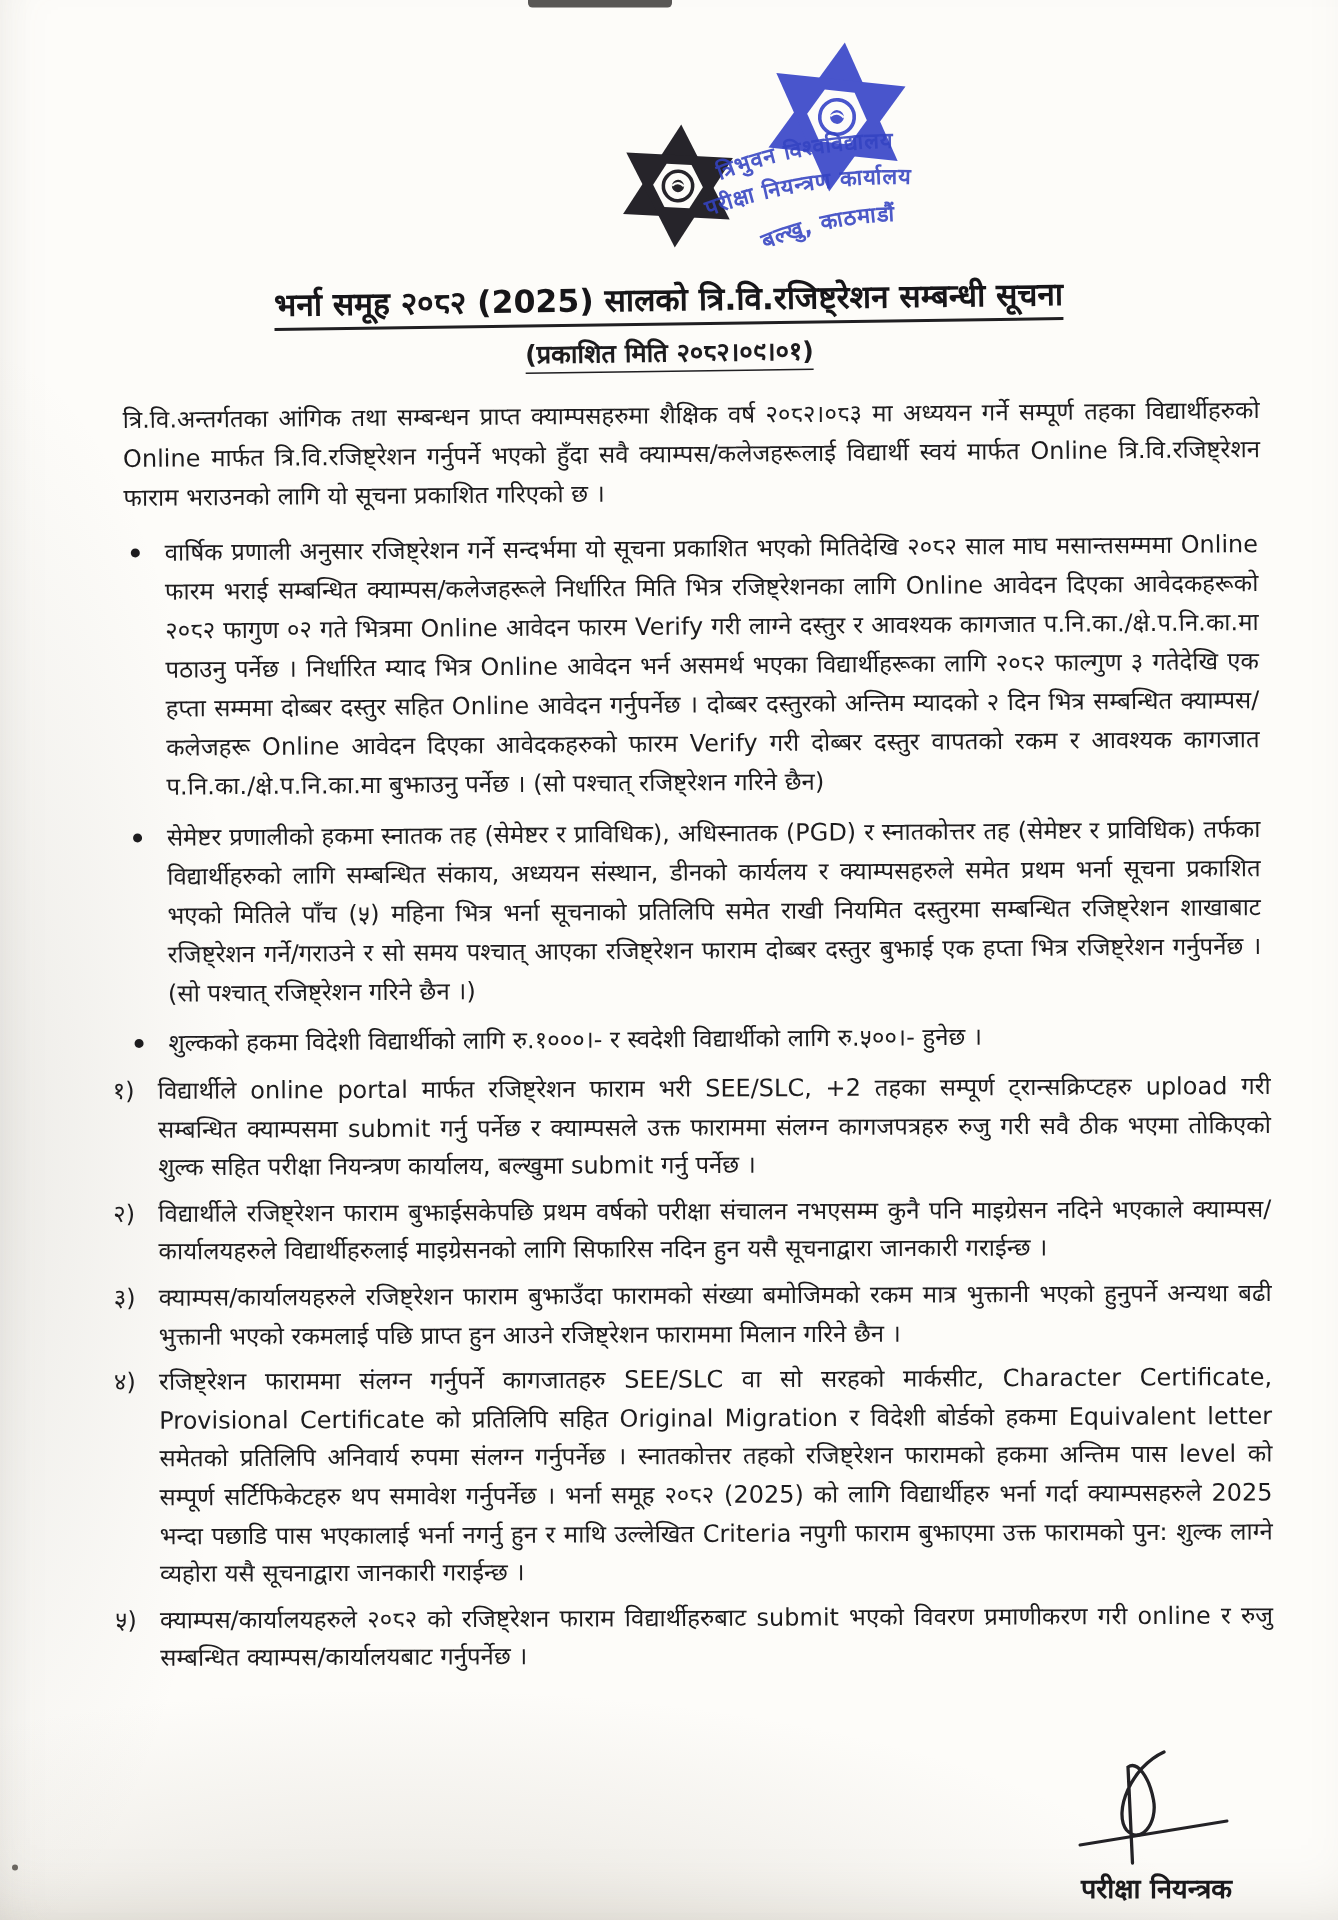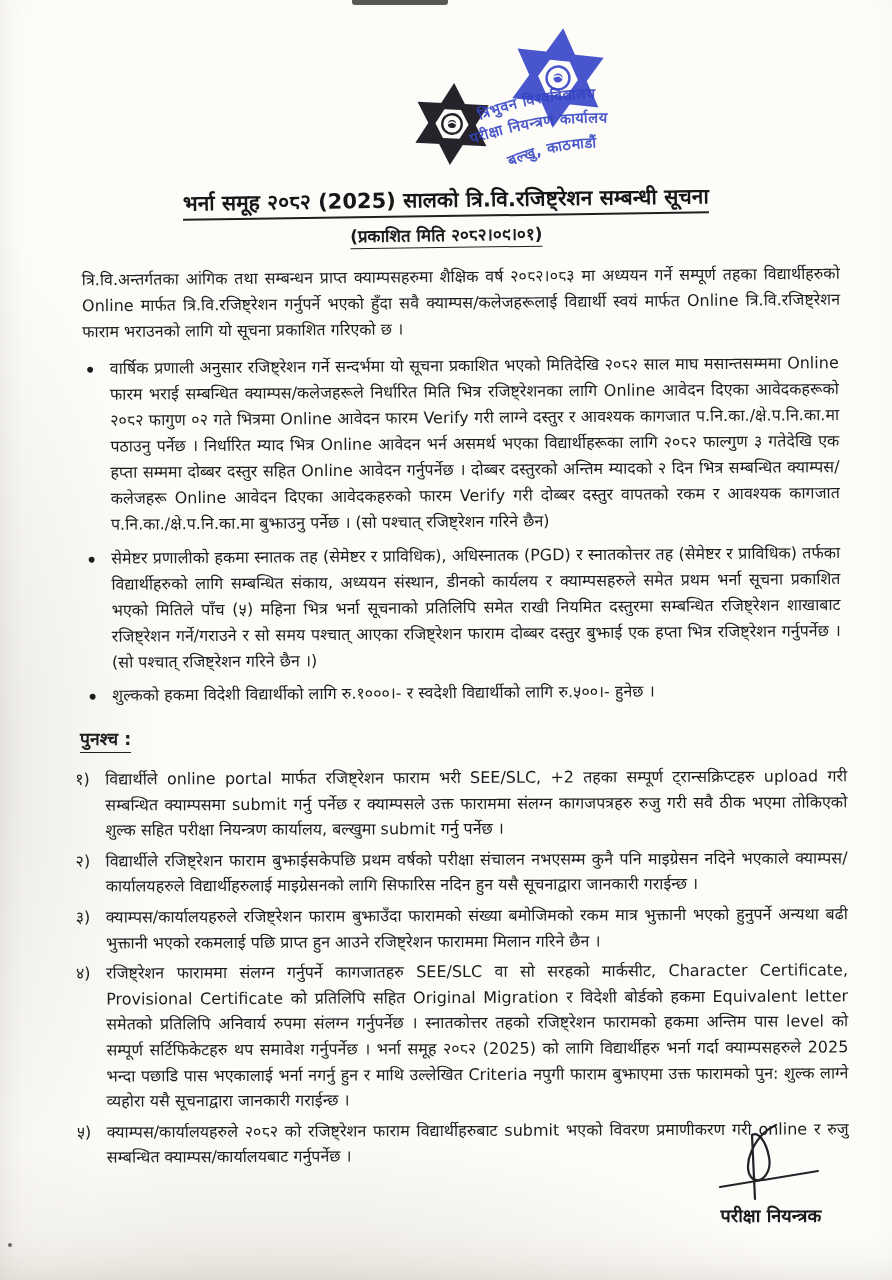--- a/index.html
+++ b/index.html
@@ -72,21 +72,21 @@
   ol.ps-list {
     list-style: none; margin: 0 44px 0 76px; padding: 0;
     transform: rotate(-0.25deg);
   }
   ol.ps-list > li {
     position: relative; padding-left: 30px; margin-bottom: 5px;
     font-size: 16px; line-height: 1.60; text-align: justify;
   }
   ol.ps-list .marker { position: absolute; left: 0; top: 0; }
   .sign-block {
-    position: absolute; right: 46px; top: 1121px; width: 150px; text-align: center;
+    position: absolute; right: 46px; top: 1164px; width: 150px; text-align: center;
   }
   .sign-label { font-size: 18px; font-weight: bold; color: #1a191c; margin-top: -4px; }
 </style>
 </head>
 <body>
 
 <div class="sheet">
 
   <div class="scan-artifact"></div>
   <div class="dot-artifact"></div>
@@ -149,23 +149,20 @@
       <li>
         <span class="dot">•</span>
         <span>सेमेष्टर प्रणालीको हकमा स्नातक तह (सेमेष्टर र प्राविधिक), अधिस्नातक (PGD) र स्नातकोत्तर तह (सेमेष्टर र प्राविधिक) तर्फका विद्यार्थीहरुको लागि सम्बन्धित संकाय, अध्ययन संस्थान, डीनको कार्यलय र क्याम्पसहरुले समेत प्रथम भर्ना सूचना प्रकाशित भएको मितिले पाँच (५) महिना भित्र भर्ना सूचनाको प्रतिलिपि समेत राखी नियमित दस्तुरमा सम्बन्धित रजिष्ट्रेशन शाखाबाट रजिष्ट्रेशन गर्ने/गराउने र सो समय पश्चात् आएका रजिष्ट्रेशन फाराम दोब्बर दस्तुर बुझाई एक हप्ता भित्र रजिष्ट्रेशन गर्नुपर्नेछ । (सो पश्चात् रजिष्ट्रेशन गरिने छैन ।)</span>
       </li>
       <li>
         <span class="dot">•</span>
         <span>शुल्कको हकमा विदेशी विद्यार्थीको लागि रु.१०००।- र स्वदेशी विद्यार्थीको लागि रु.५००।- हुनेछ ।</span>
       </li>
     </ul>
 
-    <div class="ps-heading-wrap">
-      <span class="ps-heading">पुनश्च :</span>
-    </div>
 
     <ol class="ps-list">
       <li>
         <span class="marker">१)</span>
         <span class="txt">विद्यार्थीले online portal मार्फत रजिष्ट्रेशन फाराम भरी SEE/SLC, +2 तहका सम्पूर्ण ट्रान्सक्रिप्टहरु upload गरी सम्बन्धित क्याम्पसमा submit गर्नु पर्नेछ र क्याम्पसले उक्त फाराममा संलग्न कागजपत्रहरु रुजु गरी सवै ठीक भएमा तोकिएको शुल्क सहित परीक्षा नियन्त्रण कार्यालय, बल्खुमा submit गर्नु पर्नेछ ।</span>
       </li>
       <li>
         <span class="marker">२)</span>
         <span class="txt">विद्यार्थीले रजिष्ट्रेशन फाराम बुझाईसकेपछि प्रथम वर्षको परीक्षा संचालन नभएसम्म कुनै पनि माइग्रेसन नदिने भएकाले क्याम्पस/कार्यालयहरुले विद्यार्थीहरुलाई माइग्रेसनको लागि सिफारिस नदिन हुन यसै सूचनाद्वारा जानकारी गराईन्छ ।</span>
       </li>

